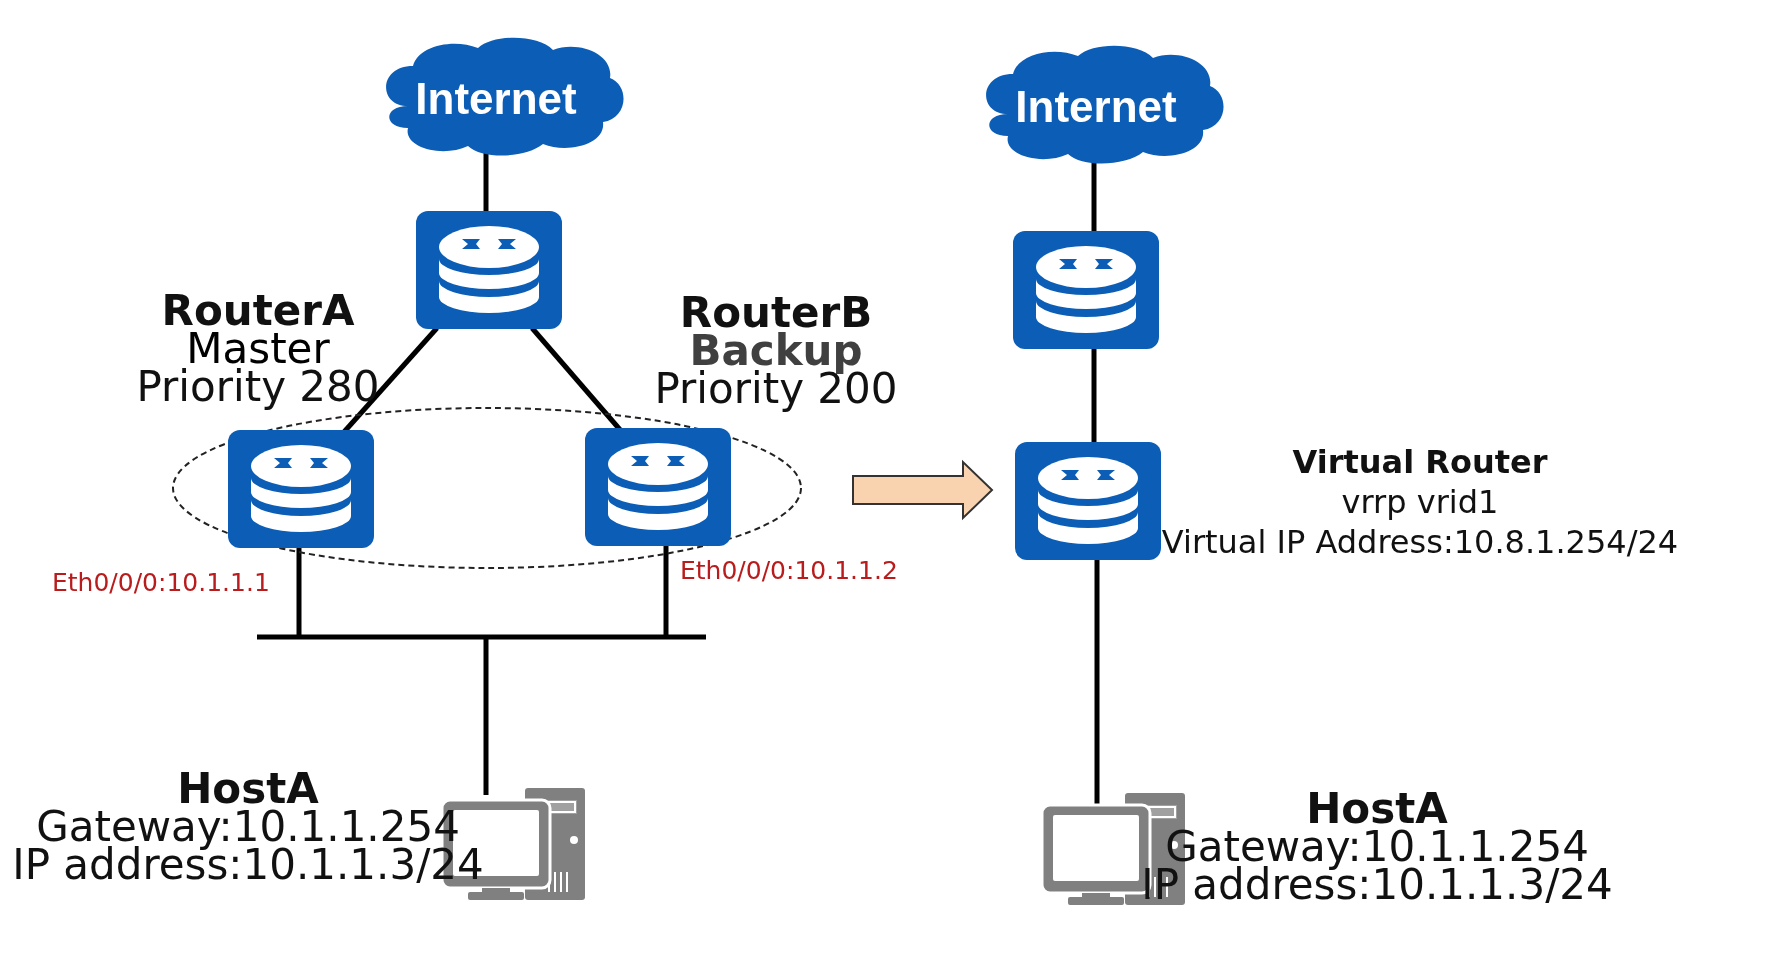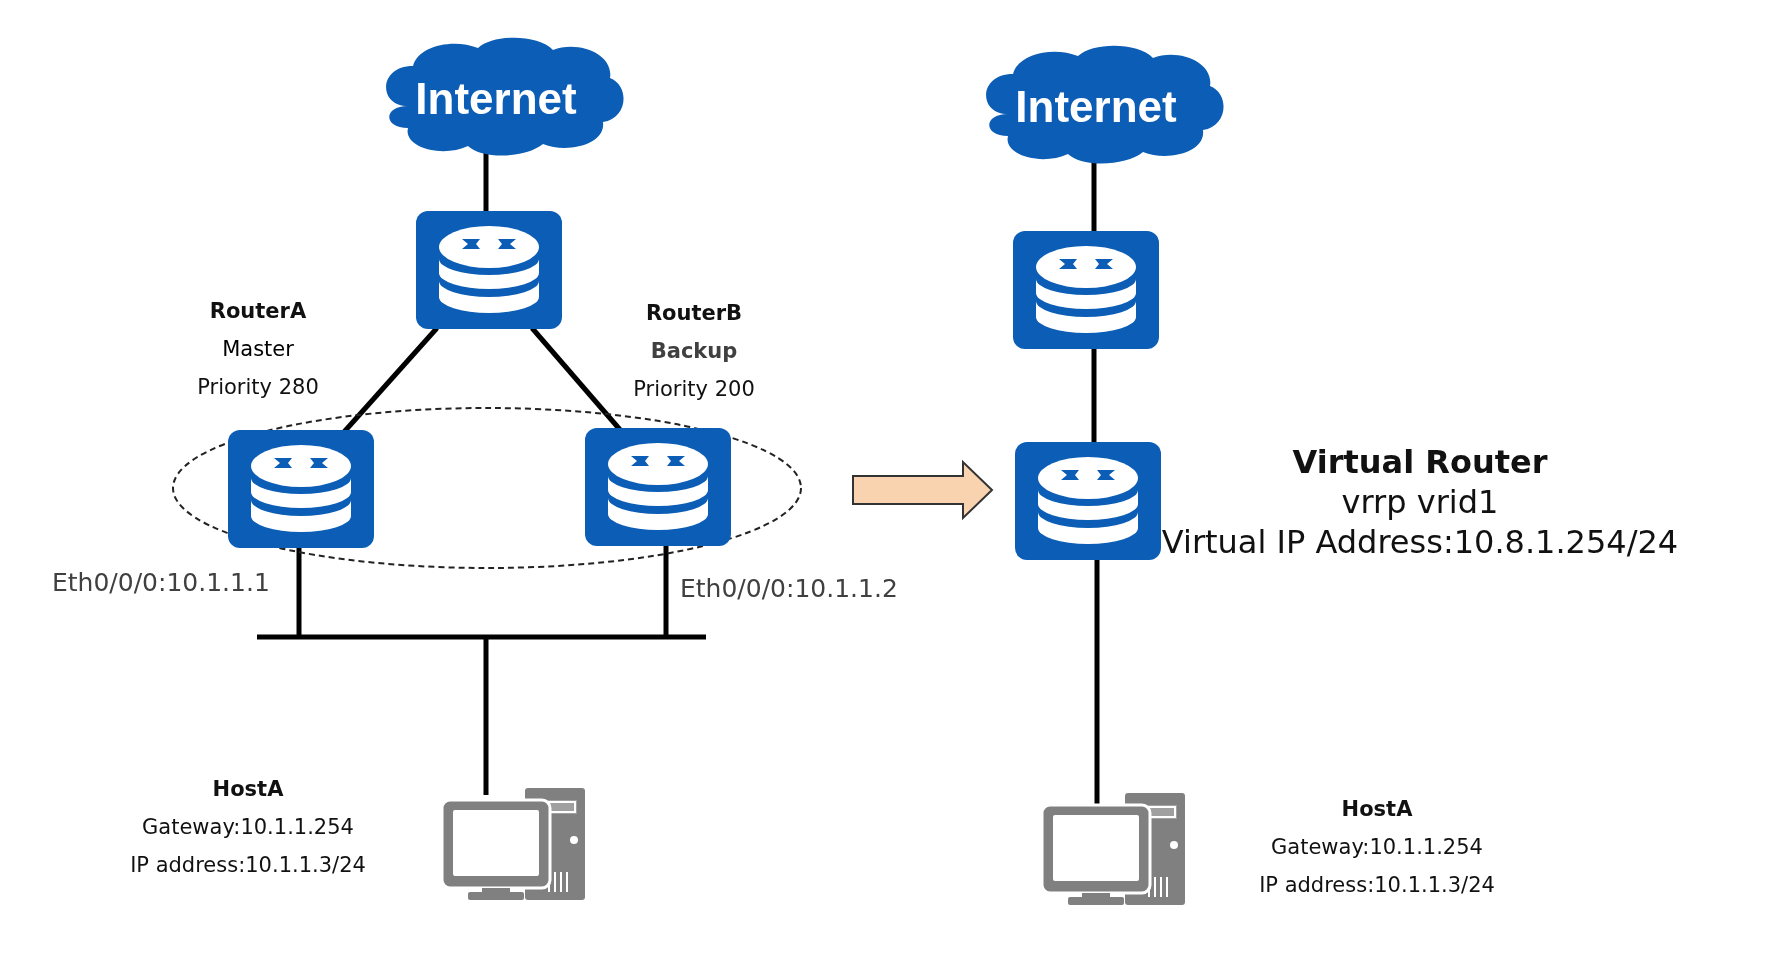--- a/index.html
+++ b/index.html
@@ -1,22 +1,22 @@
 <!DOCTYPE html>
 <html><head>
 <meta charset="utf-8">
 <style>
   html, body { margin:0; padding:0; background:#ffffff; }
   body { width:1768px; height:976px; position:relative; overflow:hidden; font-family:"DejaVu Sans", sans-serif; }
   #canvas { position:absolute; left:0; top:0; width:1768px; height:976px; }
-  .lbl { position:absolute; text-align:center; color:#111; white-space:nowrap; transform:translateX(-50%); line-height:38px; font-size:21px; }
+  .lbl { position:absolute; text-align:center; color:#111; white-space:nowrap; transform:translateX(-50%); line-height:38px; font-size:42px; }
   .lbl .b { font-weight:bold; display:block; }
   .lbl .r { display:block; }
   .lbl .n { display:block; }
-  .eth { position:absolute; font-size:25px; color:#404040; white-space:nowrap; }
+  .eth { position:absolute; font-size:25px; color:#b91c1c; white-space:nowrap; }
   .cloud-text { font-family:"Liberation Sans", sans-serif; font-weight:bold; fill:#ffffff; font-size:44px; }
 </style>
 </head>
 <body>
 
 <svg id="canvas" viewBox="0 0 1768 976" xmlns="http://www.w3.org/2000/svg">
   <defs>
 
     <g id="router">
       <rect x="0" y="0" width="146" height="118" rx="12" ry="12" fill="#0b5db5"></rect>
@@ -118,28 +118,28 @@
     <use href="#pc"></use>
   </g>
 </svg>
 
 <div class="lbl" style="left:258px; top:292px;">
   <span class="b">RouterA</span>
   <span class="r" style="color:#000000;">Master</span>
   <span class="n">Priority 280</span>
 </div>
 
-<div class="lbl" style="left:694px; top:294px;">
+<div class="lbl" style="left:776px; top:294px;">
   <span class="b">RouterB</span>
   <span class="r" style="color:#404040;font-weight:bold;">Backup</span>
   <span class="n">Priority 200</span>
 </div>
 
 <div class="eth" style="left:52px; top:568px;">Eth0/0/0:10.1.1.1</div>
-<div class="eth" style="left:680px; top:556px;margin-top:18px;">Eth0/0/0:10.1.1.2</div>
+<div class="eth" style="left:680px; top:556px;">Eth0/0/0:10.1.1.2</div>
 
 <div class="lbl" style="left:248px; top:770px;">
   <span class="b">HostA</span>
   <span class="n">Gateway:10.1.1.254</span>
   <span class="n">IP address:10.1.1.3/24</span>
 </div>
 
 <div class="lbl" style="left:1420px; top:442px; line-height:40px; font-size:32px;">
   <span class="b">Virtual Router</span>
   <span class="n">vrrp vrid1</span>

